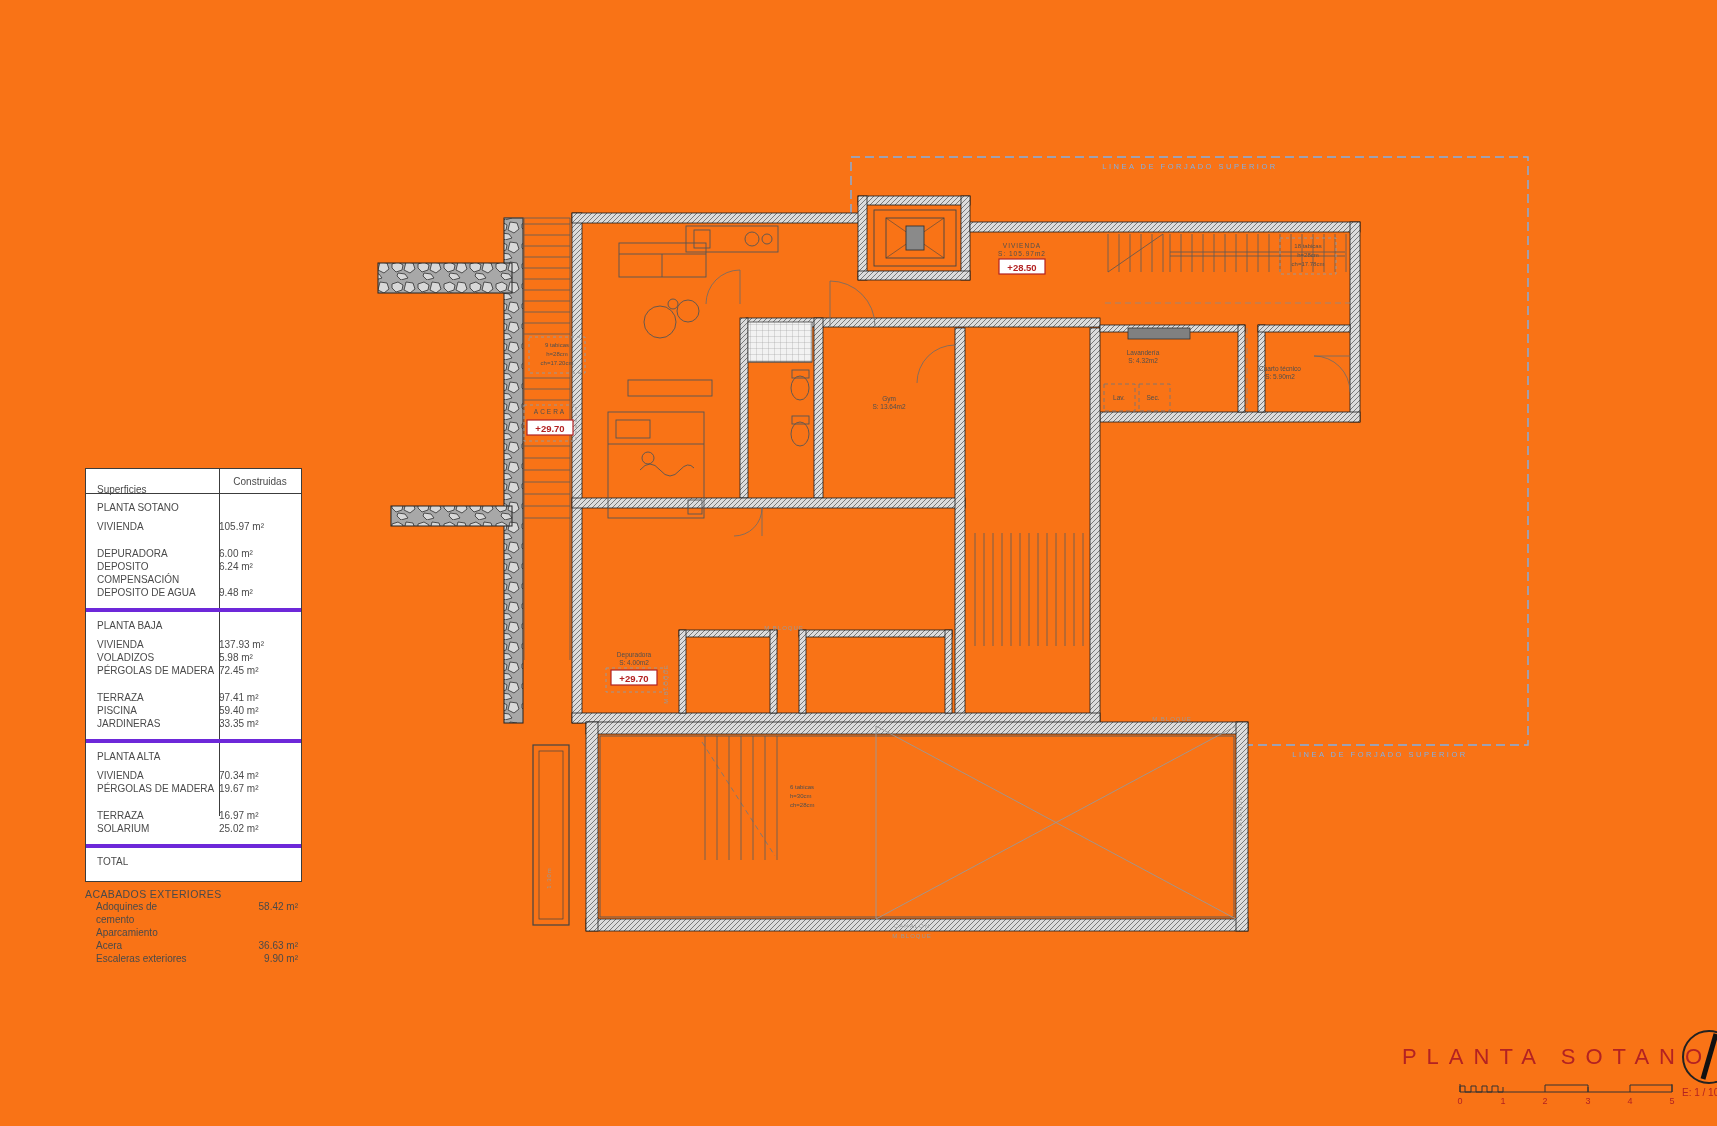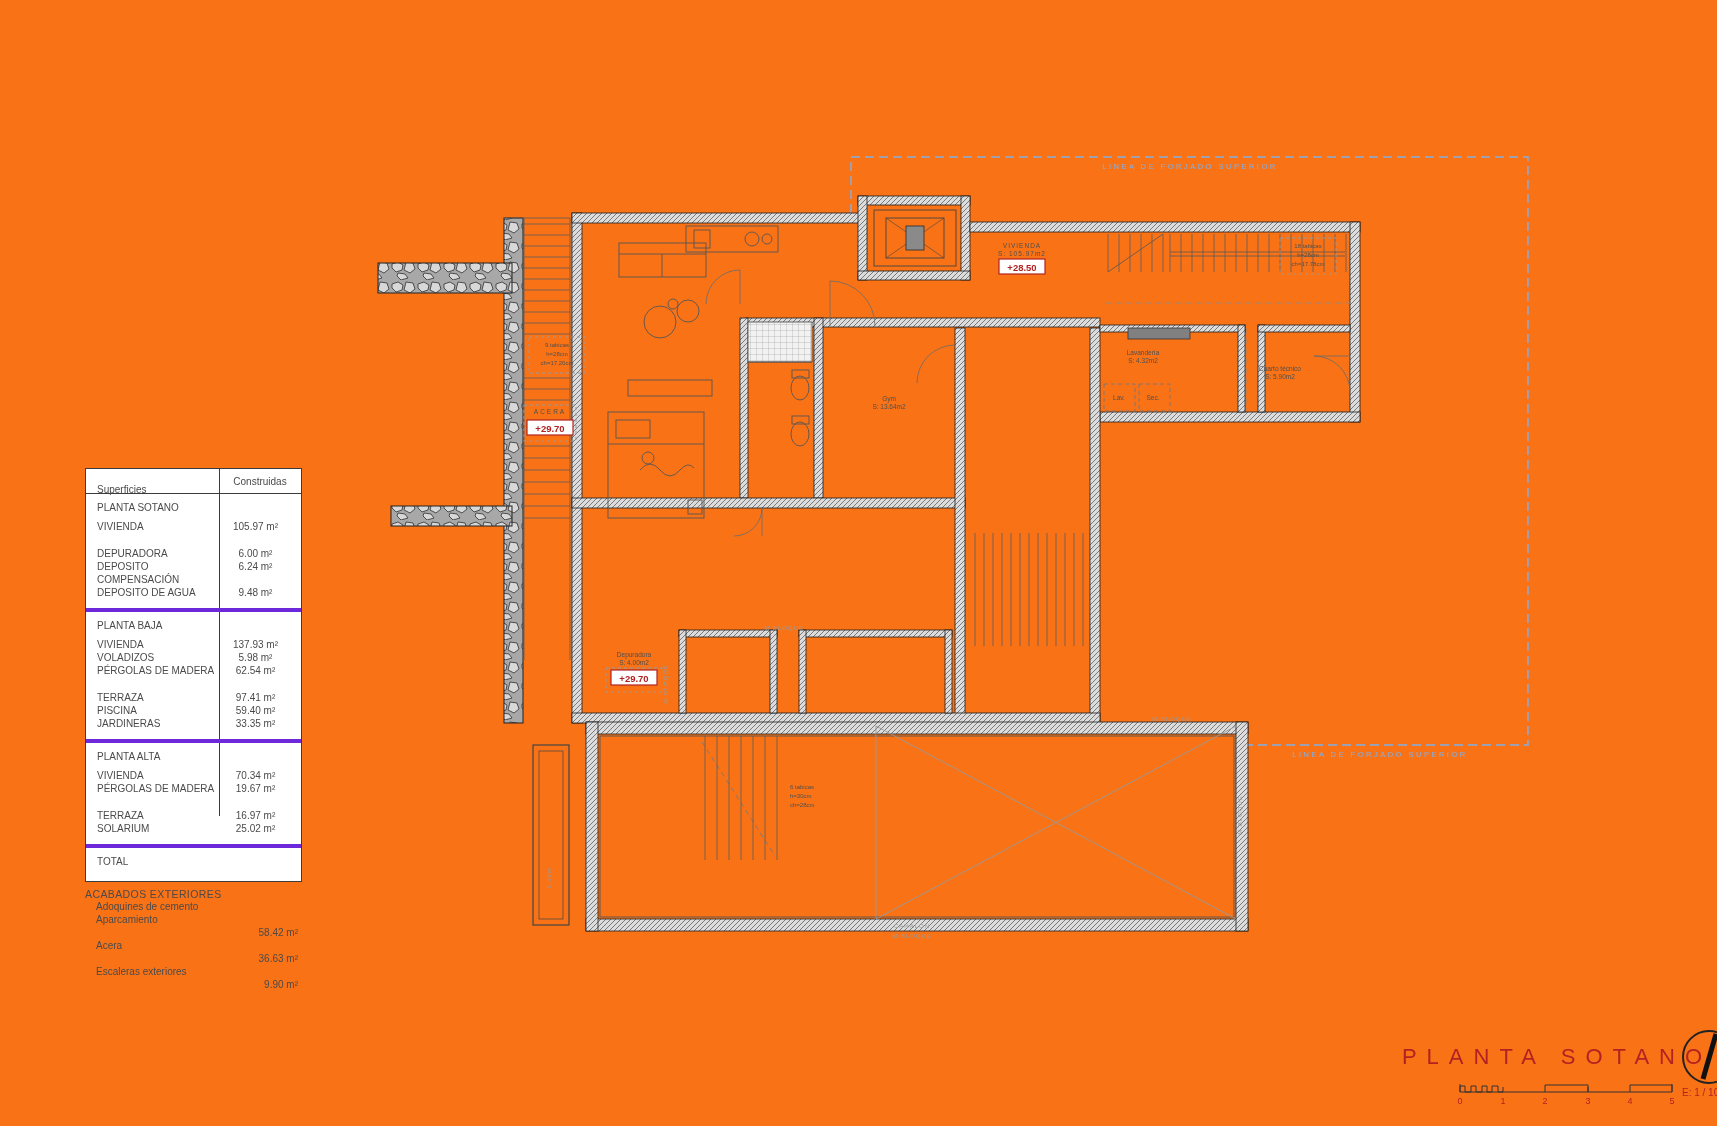--- a/index.html
+++ b/index.html
@@ -13,26 +13,26 @@
   .s-head .c1{width:133px;padding-left:11px;box-sizing:border-box;margin-top:16px;}
   .s-head .c2{flex:1;text-align:center;}
   .vline{position:absolute;left:133px;top:0;height:347px;border-left:1px solid #3c3c3c;}
   .sec{border-top:4px solid #6d28d9;padding:7px 0 9px;position:relative;background:transparent;}
   .sec:first-of-type{border-top:none;}
   .sec.total{padding:7px 0;}
   .row{display:flex;line-height:13px;}
   .row.sp{margin-top:14px;}
   .row.title{margin-bottom:6px;}
   .row .c1{width:133px;padding-left:11px;box-sizing:border-box;}
-  .row .c2{flex:1;text-align:center;padding-right:9px;}
+  .row .c2{flex:1;text-align:left;padding-right:9px;}
   .sec.total .row .c2{padding-right:9px;}
   
   .acabados{position:absolute;left:85px;top:888px;width:222px;font-size:10px;color:#4a4a4a;z-index:5;}
   .acabados .a-title{font-size:10.5px;letter-spacing:.4px;margin-bottom:0;}
-  .acabados .row{display:flex;line-height:13px;flex-direction:column;}
+  .acabados .row{display:flex;line-height:13px;}
   .acabados .row .c1{flex:1;}
   .acabados .row .c2{text-align:right;}
 </style>
 </head>
 <body>
 
 <div class="page">
 
 <svg width="1717" height="1126" viewBox="0 0 1717 1126">
   <defs>
@@ -356,21 +356,21 @@
           <div class="row">
             <span class="c1">VIVIENDA</span>
             <span class="c2">137.93 m²</span>
           </div>
           <div class="row">
             <span class="c1">VOLADIZOS</span>
             <span class="c2">5.98 m²</span>
           </div>
           <div class="row">
             <span class="c1">PÉRGOLAS DE MADERA</span>
-            <span class="c2">62.54 m²</span>
+            <span class="c2">72.45 m²</span>
           </div>
           <div class="row sp">
             <span class="c1">TERRAZA</span>
             <span class="c2">97.41 m²</span>
           </div>
           <div class="row">
             <span class="c1">PISCINA</span>
             <span class="c2">59.40 m²</span>
           </div>
           <div class="row">

